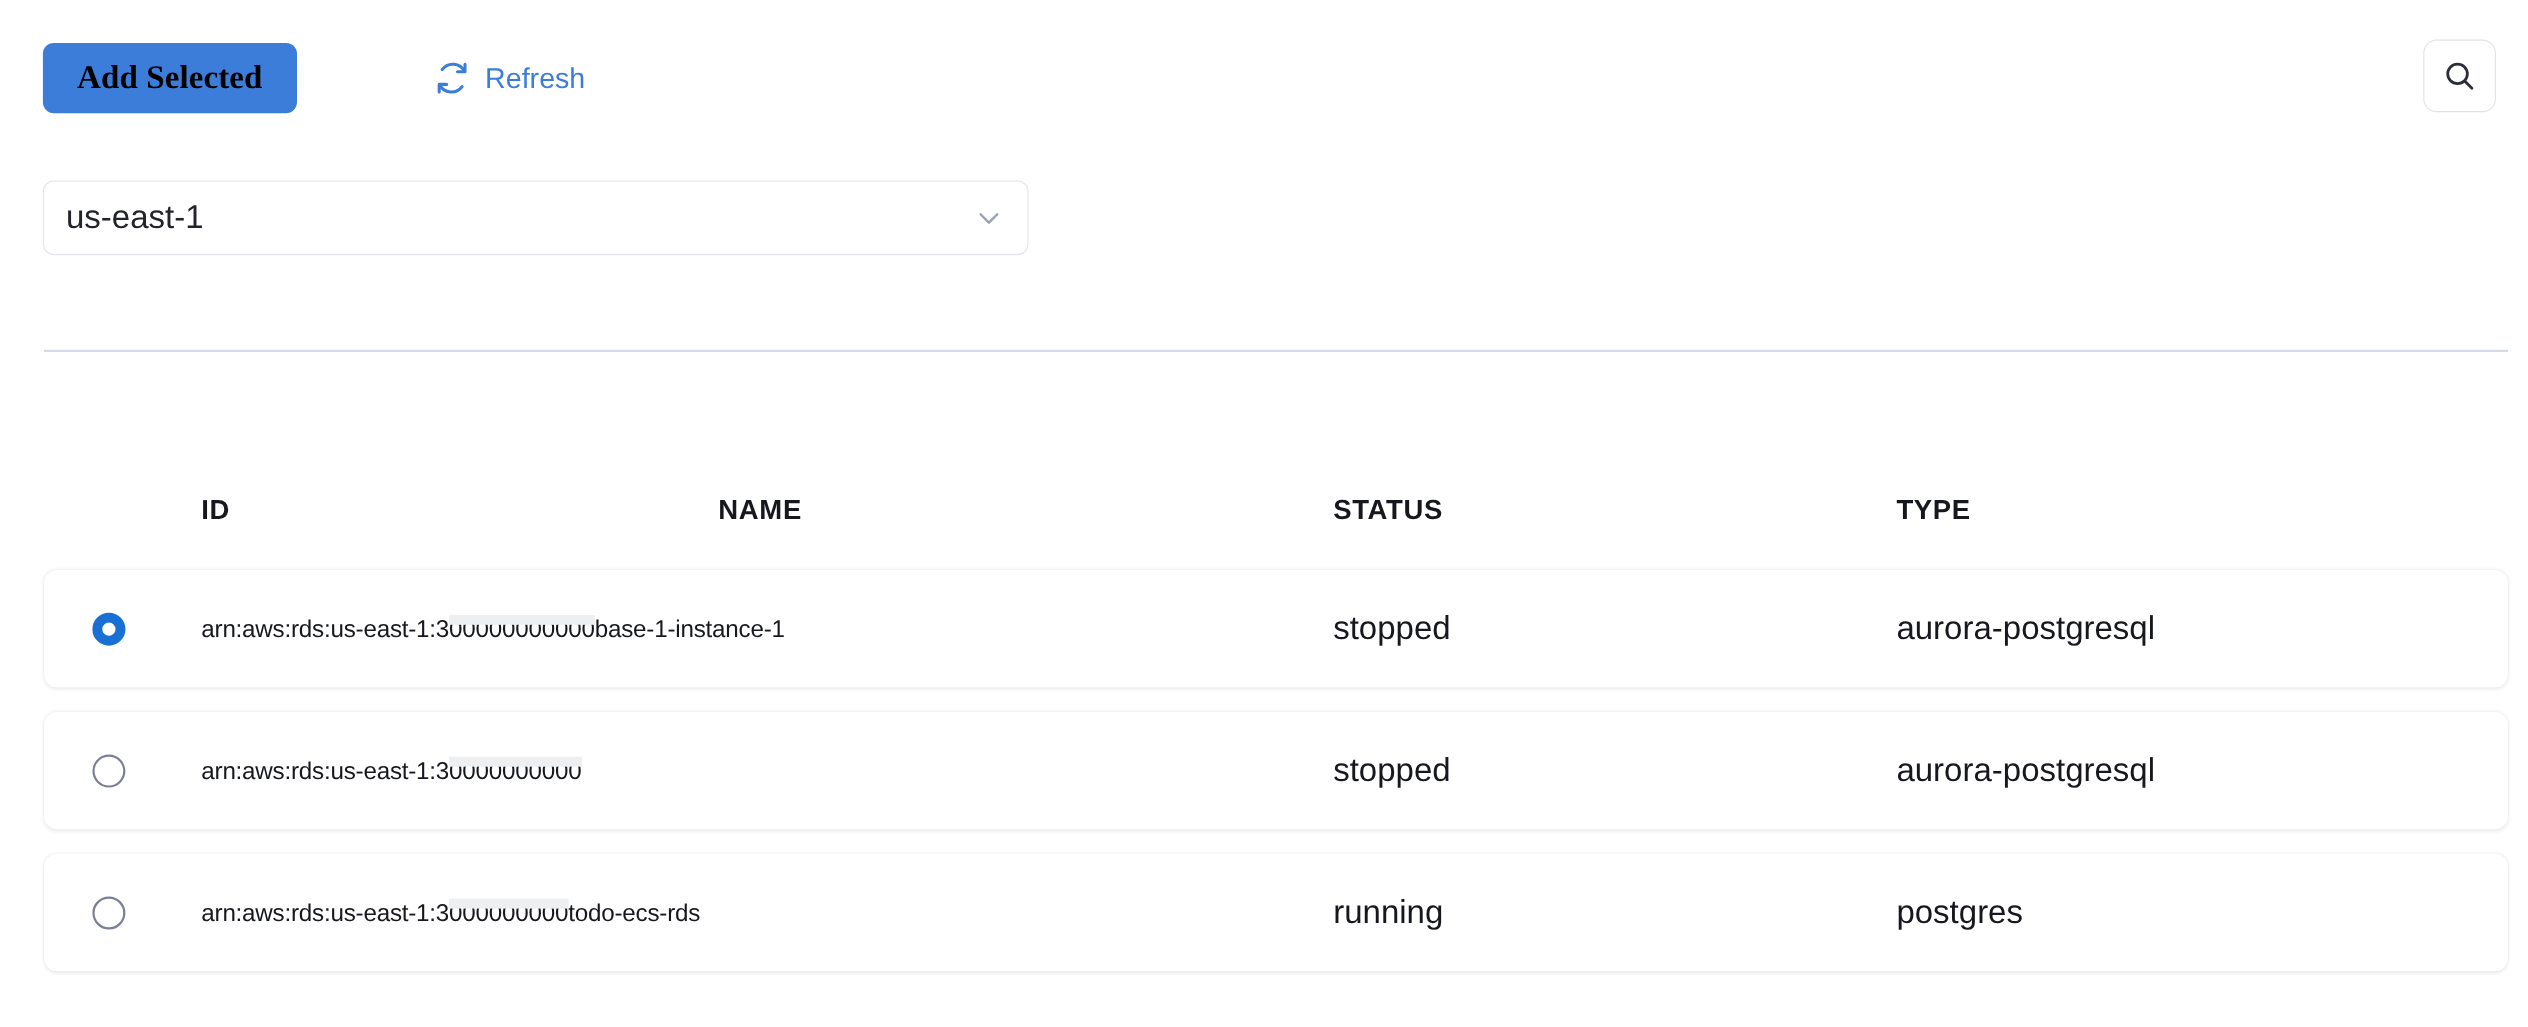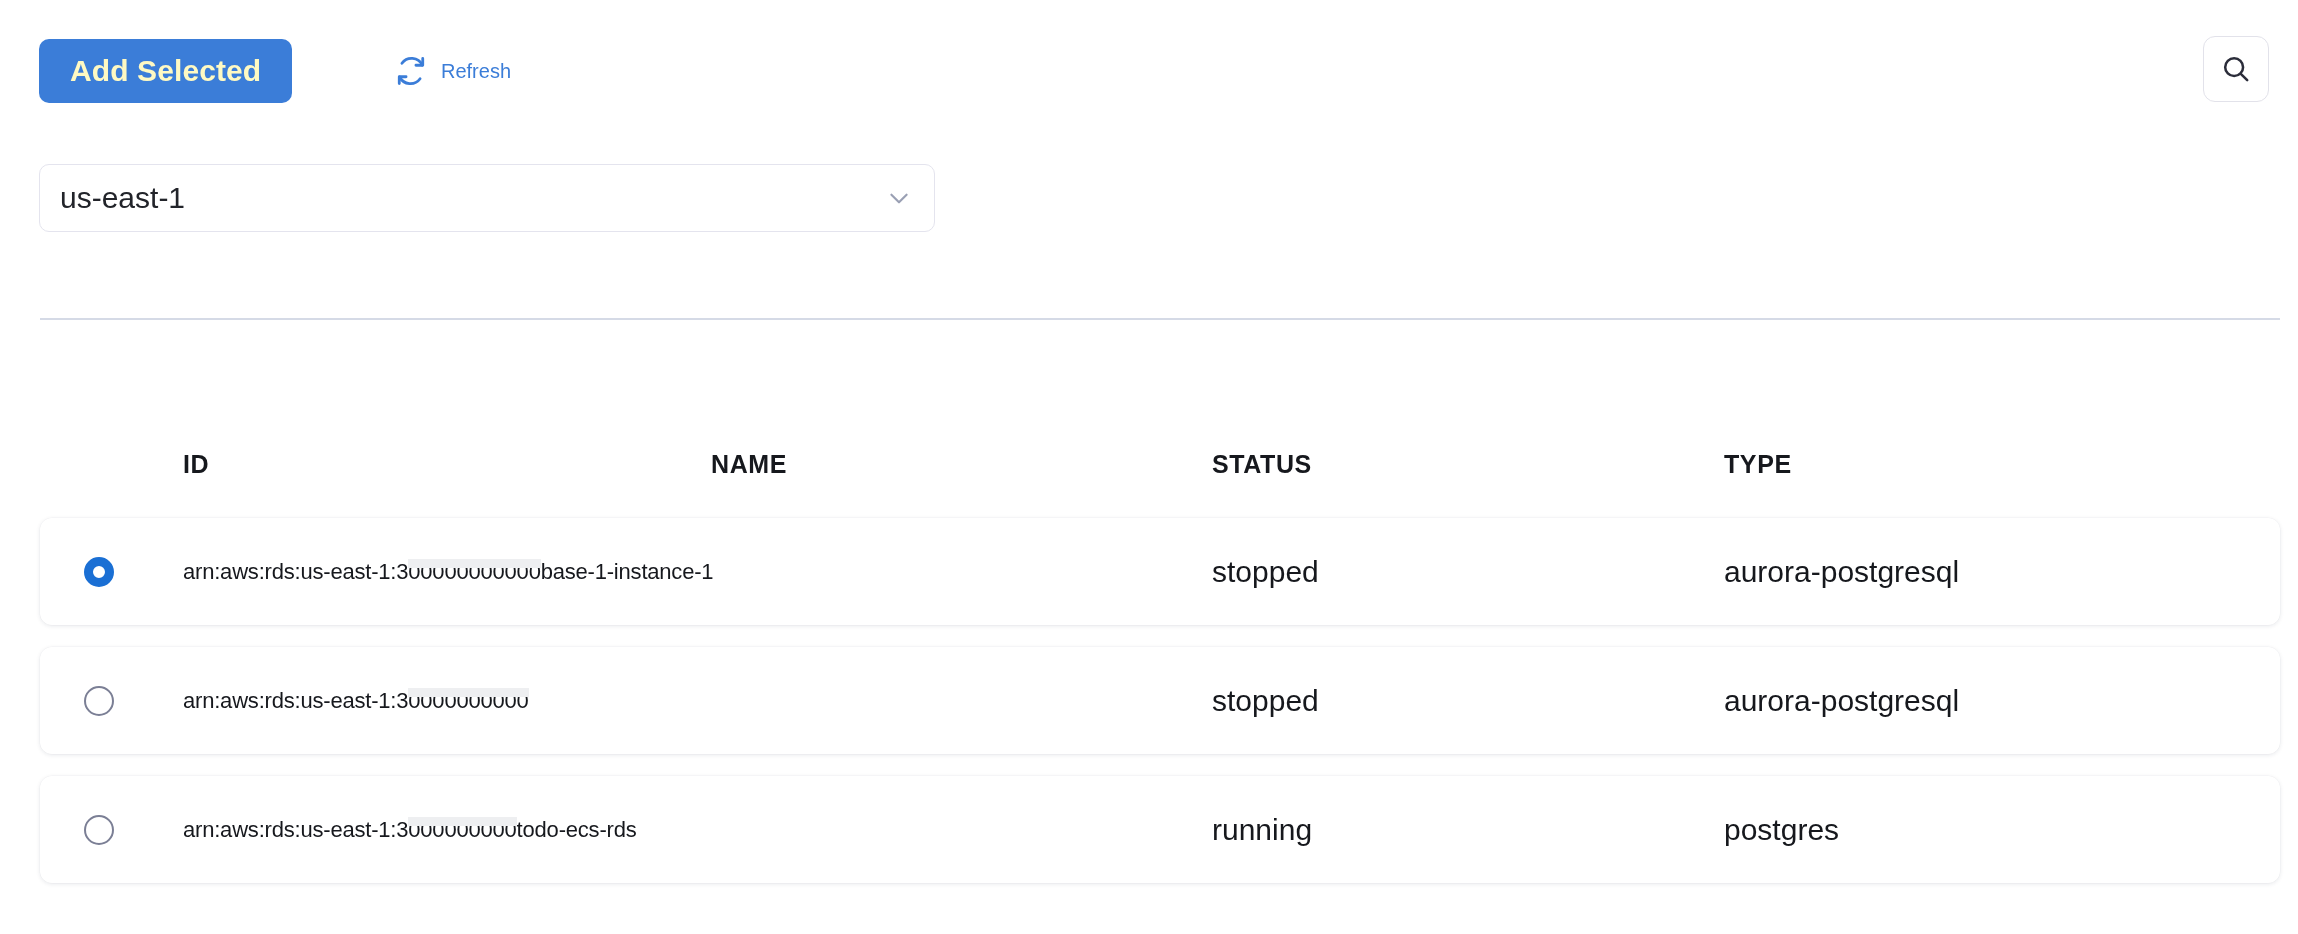--- a/index.html
+++ b/index.html
@@ -27,22 +27,22 @@
   }
   .btn-add {
     position: absolute;
     left: 39px;
     top: 39px;
     height: 64px;
     padding: 0 31px;
     border: none;
     border-radius: 10px;
     background: #3b7dd8;
-    color: #fef9c3;
-    font-family: Liberation Sans, sans-serif;
+    color: #000000;
+    font-family: Liberation Serif, serif;
     font-size: 30px;
     font-weight: bold;
     letter-spacing: 0.1px;
     cursor: pointer;
     display: flex;
     align-items: center;
     justify-content: center;
   }
   .btn-refresh {
     position: absolute;
@@ -51,21 +51,21 @@
     height: 56px;
     display: flex;
     align-items: center;
     gap: 14px;
     background: transparent;
     border: none;
     padding: 0;
     cursor: pointer;
     color: #3b7dd8;
     font-family: "Liberation Sans", sans-serif;
-    font-size: 20px;
+    font-size: 26px;
   }
   .btn-refresh .refresh-ico {
     width: 32px;
     height: 32px;
     display: block;
   }
   .btn-refresh .refresh-label {
     line-height: 1;
     color: #3b7dd8;
   }
@@ -142,21 +142,21 @@
     position: absolute;
     top: 8px;
     font-size: 25px;
     font-weight: bold;
     letter-spacing: 0.6px;
     color: #16181d;
     text-transform: uppercase;
     white-space: nowrap;
   }
   .th.c-id     { left: 183px; }
-  .th.c-name   { left: 711px; }
+  .th.c-name   { left: 653px; }
   .th.c-status { left: 1212px; }
   .th.c-type   { left: 1724px; }
 
   .rows {
     position: relative;
     margin-top: 16px;
   }
   .row {
     position: relative;
     margin: 0 0 22px 40px;

